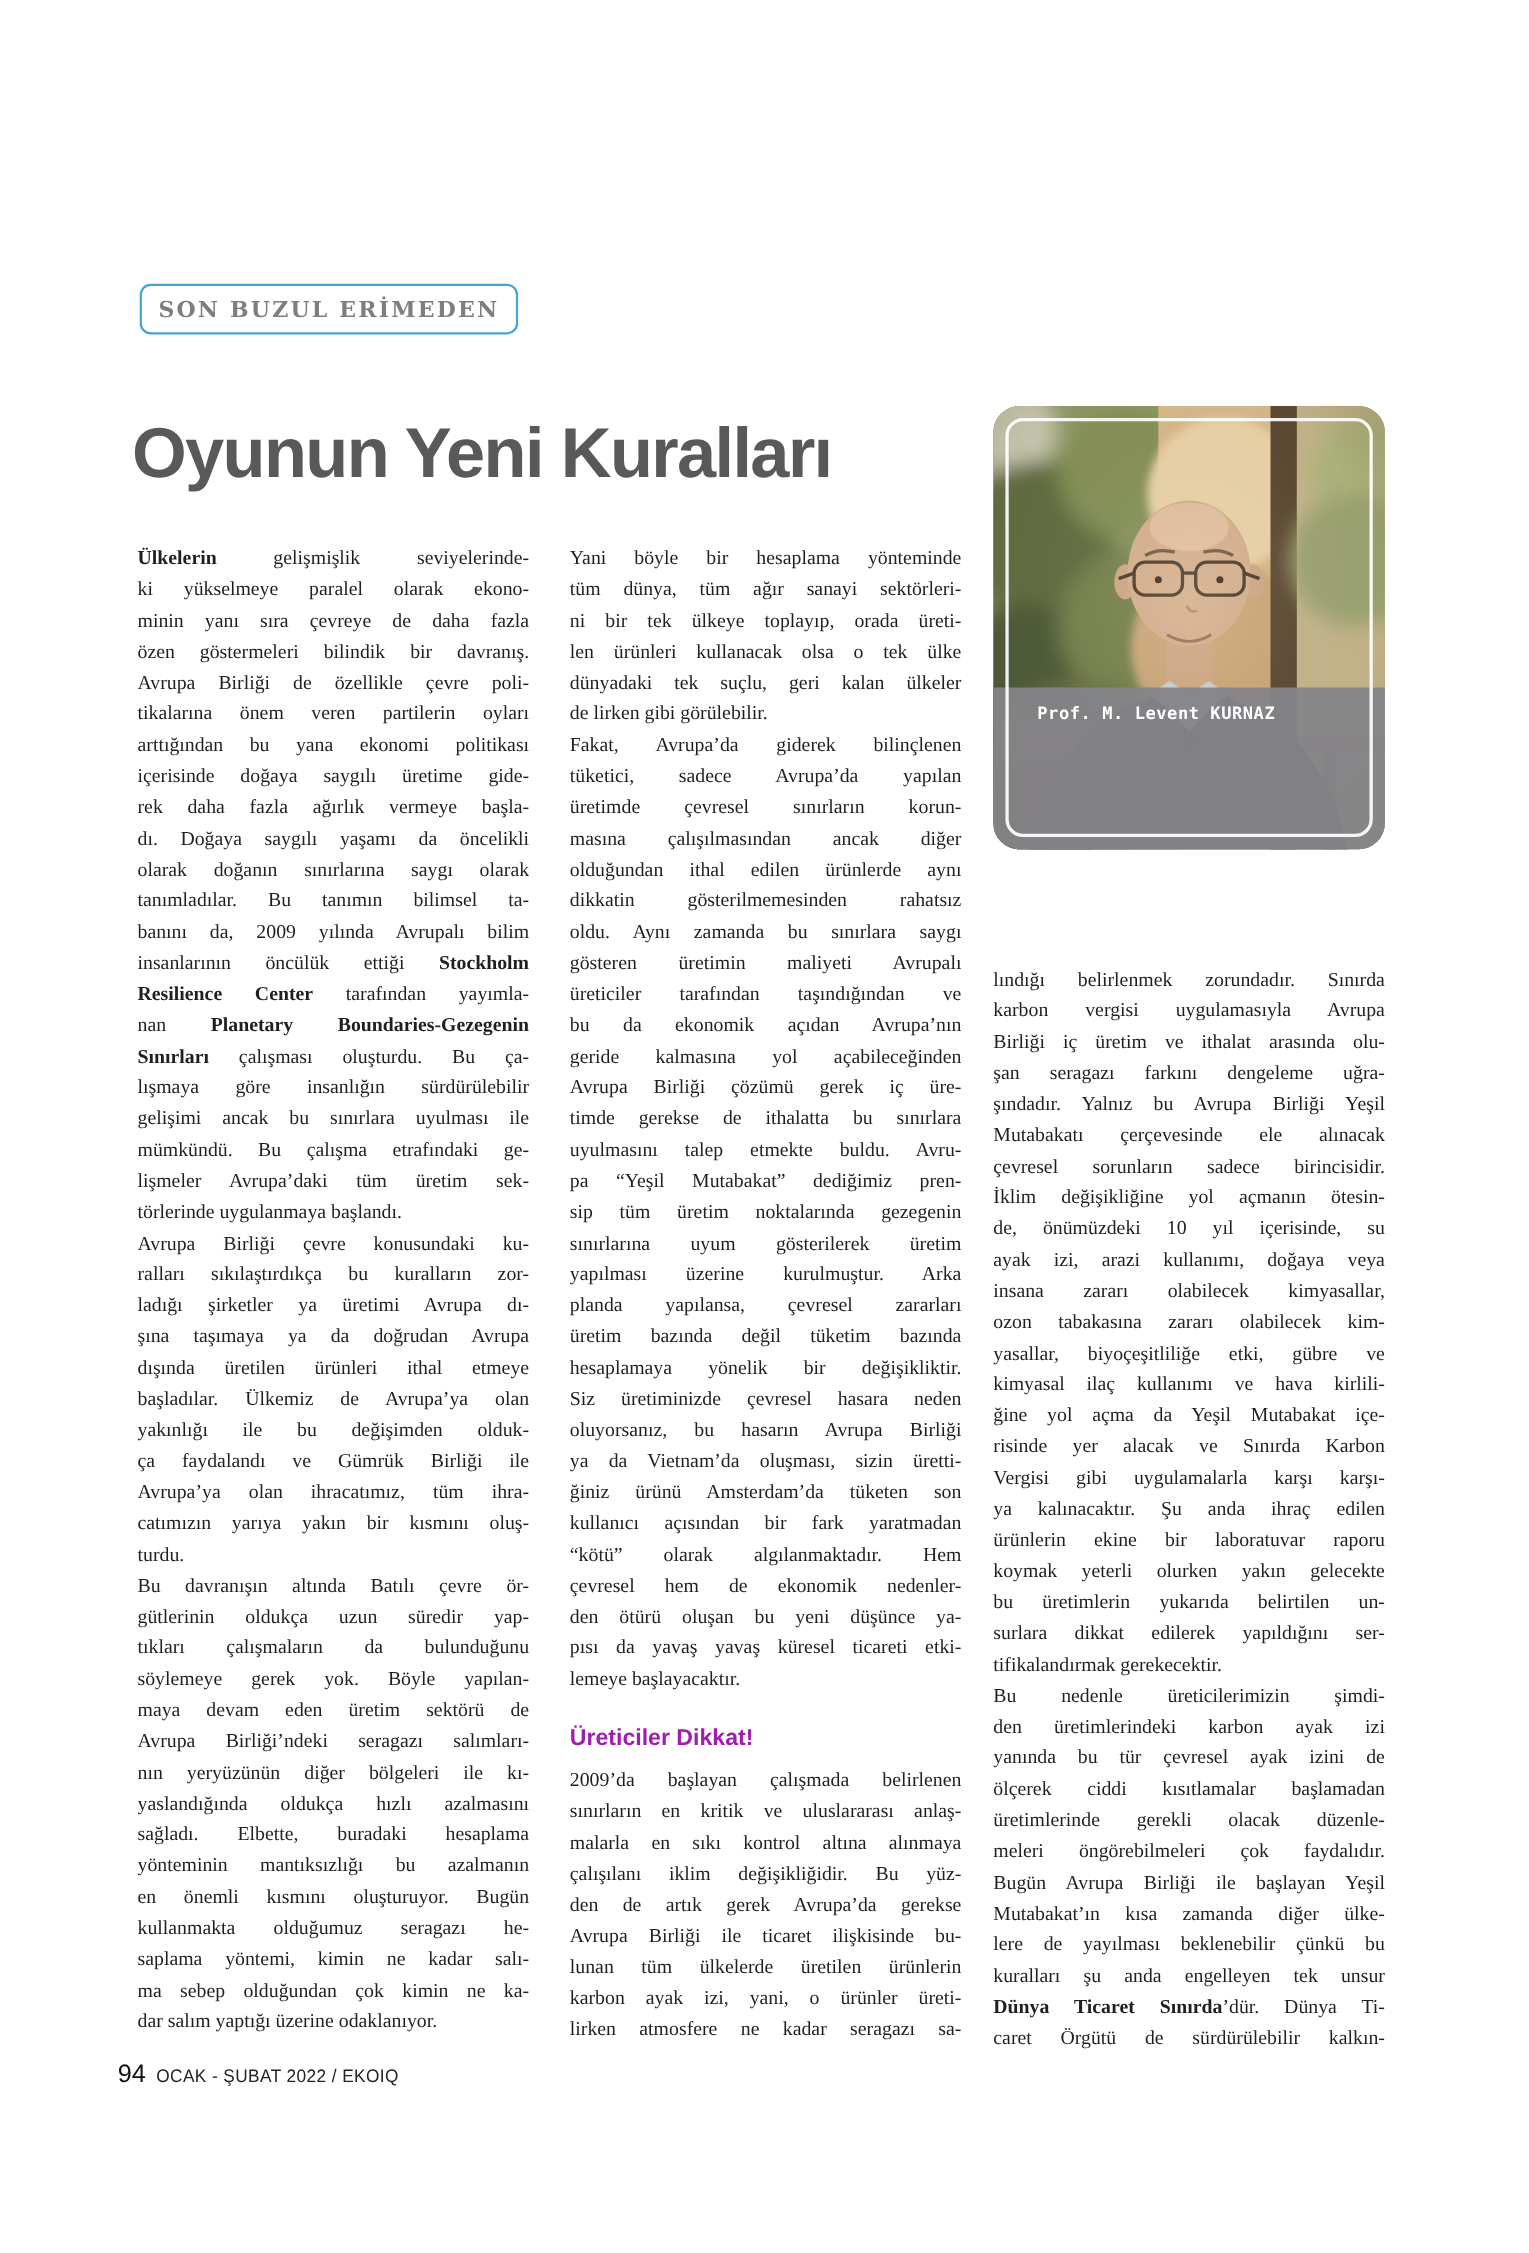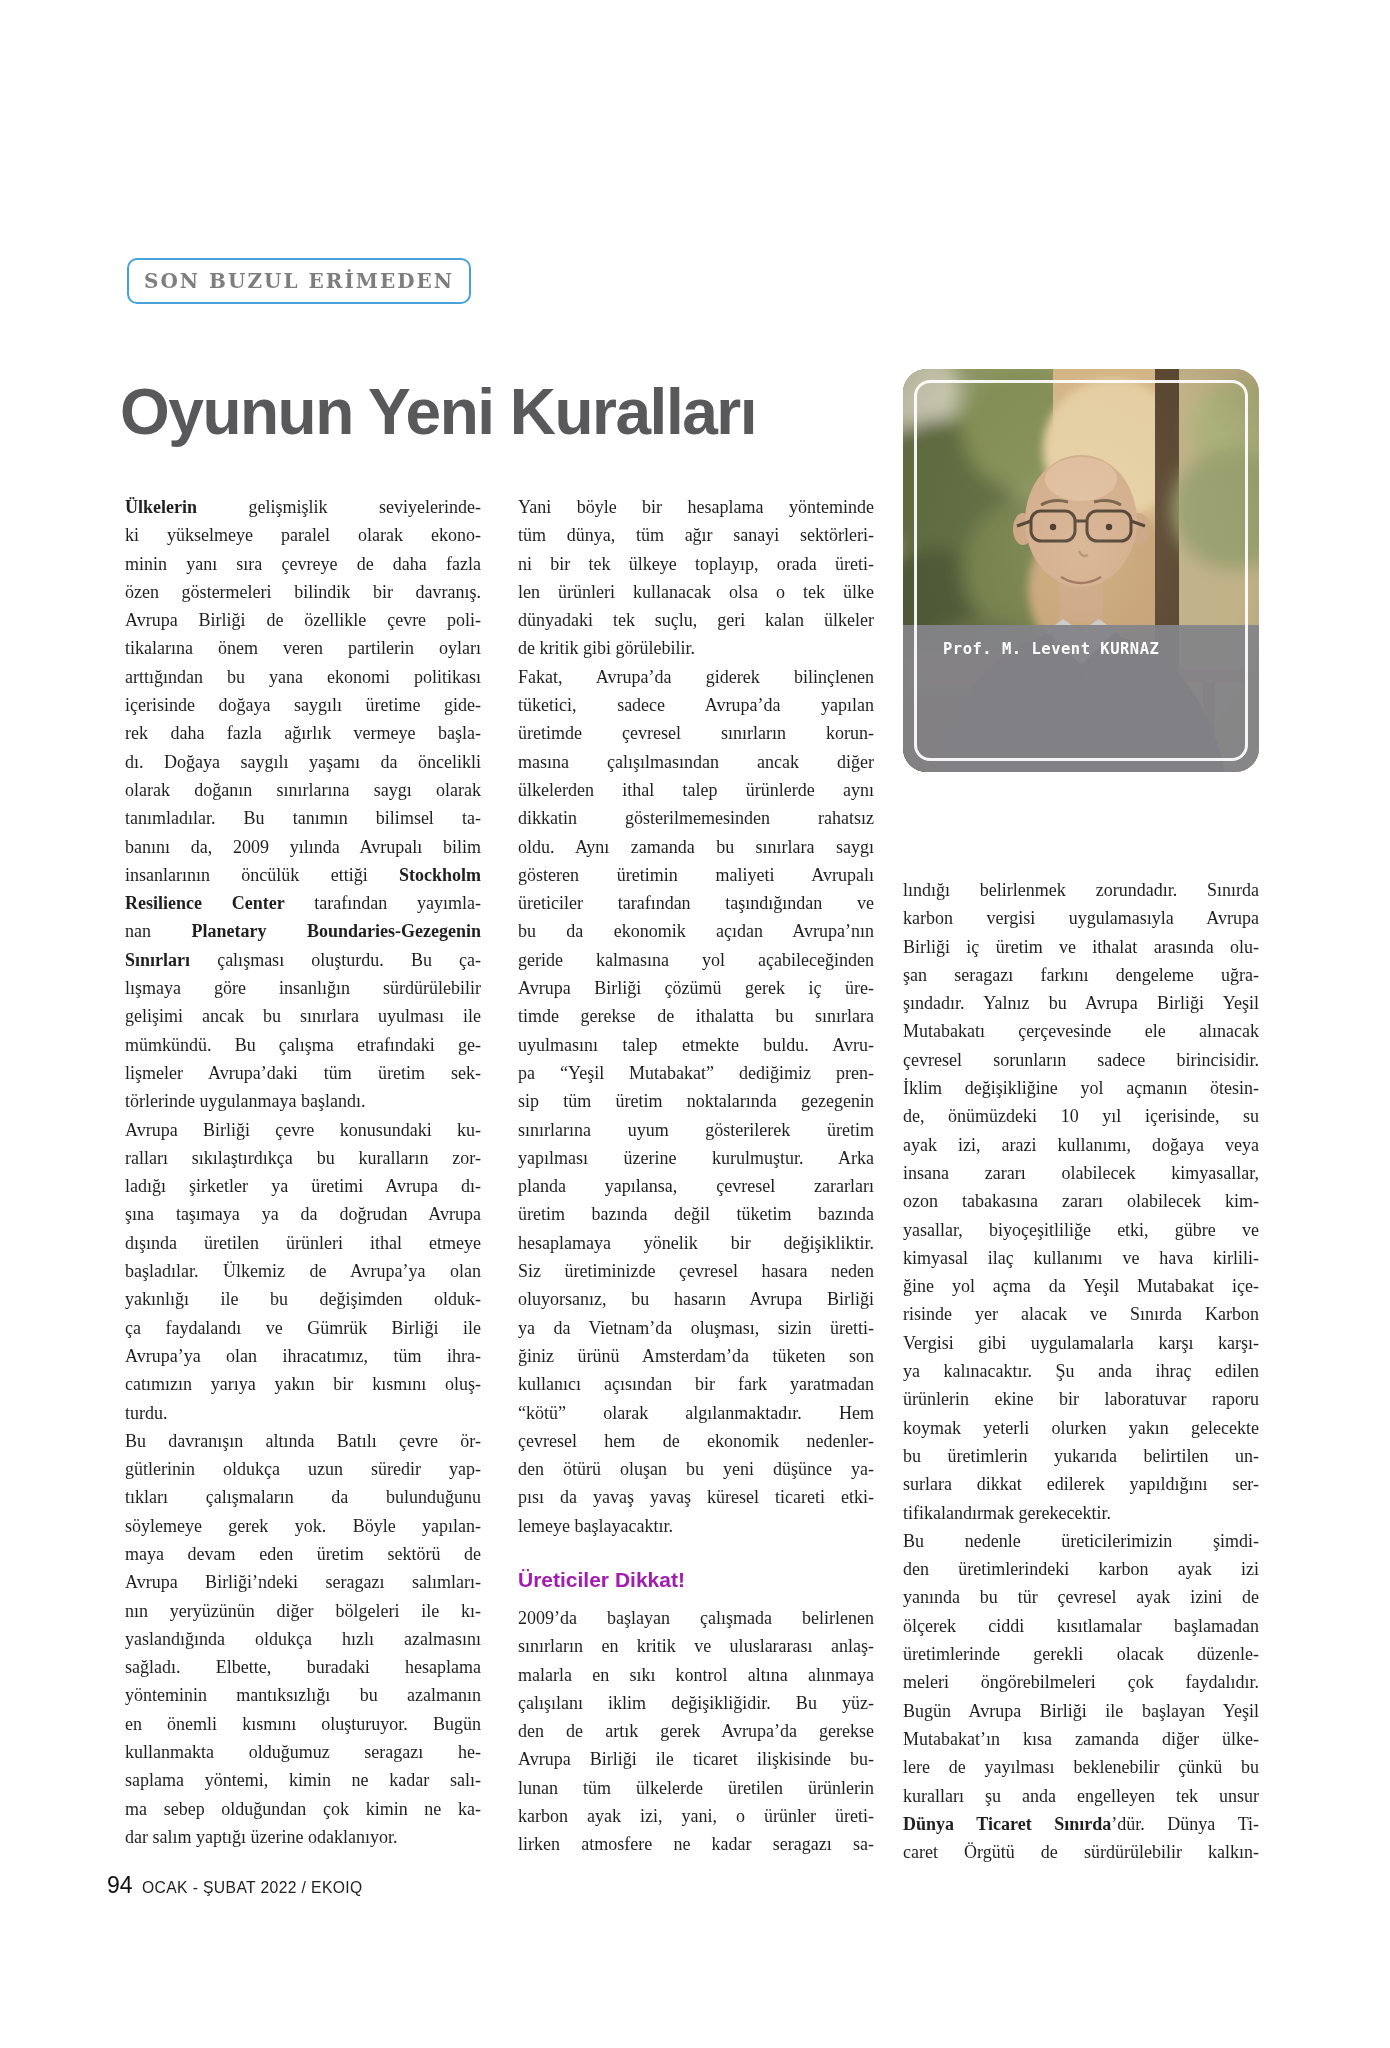--- a/index.html
+++ b/index.html
@@ -128,26 +128,26 @@
     <div class="line">saplama yöntemi, kimin ne kadar salı-</div>
     <div class="line">ma sebep olduğundan çok kimin ne ka-</div>
     <div class="line endline">dar salım yaptığı üzerine odaklanıyor.</div>
   </div>
 <div class="abs col col-2">
     <div class="line">Yani böyle bir hesaplama yönteminde</div>
     <div class="line">tüm dünya, tüm ağır sanayi sektörleri-</div>
     <div class="line">ni bir tek ülkeye toplayıp, orada üreti-</div>
     <div class="line">len ürünleri kullanacak olsa o tek ülke</div>
     <div class="line">dünyadaki tek suçlu, geri kalan ülkeler</div>
-    <div class="line endline">de kritik gibi görülebilir.</div>
+    <div class="line endline">de lirken gibi görülebilir.</div>
     <div class="line">Fakat, Avrupa’da giderek bilinçlenen</div>
     <div class="line">tüketici, sadece Avrupa’da yapılan</div>
     <div class="line">üretimde çevresel sınırların korun-</div>
     <div class="line">masına çalışılmasından ancak diğer</div>
-    <div class="line">ülkelerden ithal talep ürünlerde aynı</div>
+    <div class="line">olduğundan ithal edilen ürünlerde aynı</div>
     <div class="line">dikkatin gösterilmemesinden rahatsız</div>
     <div class="line">oldu. Aynı zamanda bu sınırlara saygı</div>
     <div class="line">gösteren üretimin maliyeti Avrupalı</div>
     <div class="line">üreticiler tarafından taşındığından ve</div>
     <div class="line">bu da ekonomik açıdan Avrupa’nın</div>
     <div class="line">geride kalmasına yol açabileceğinden</div>
     <div class="line">Avrupa Birliği çözümü gerek iç üre-</div>
     <div class="line">timde gerekse de ithalatta bu sınırlara</div>
     <div class="line">uyulmasını talep etmekte buldu. Avru-</div>
     <div class="line">pa “Yeşil Mutabakat” dediğimiz pren-</div>

